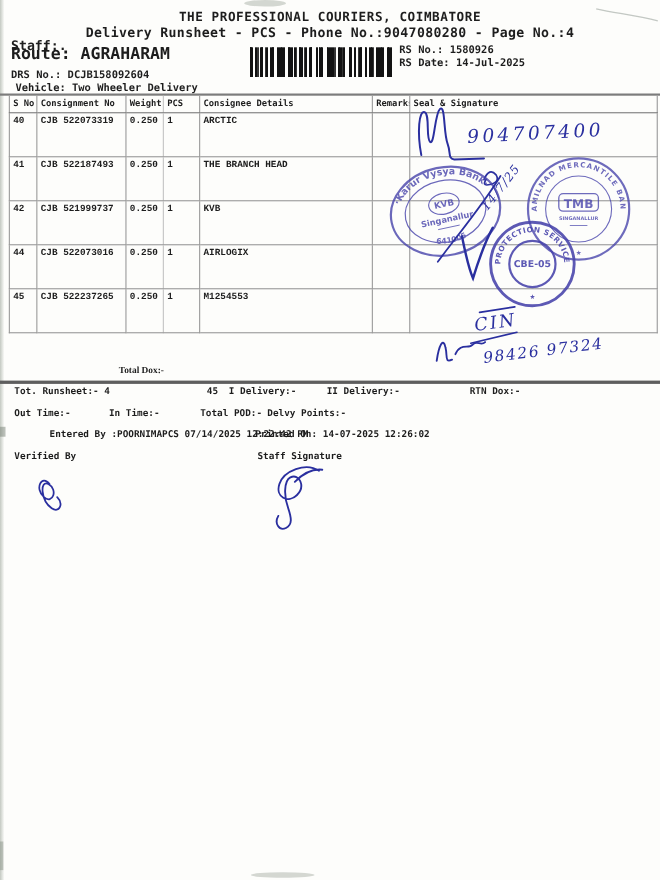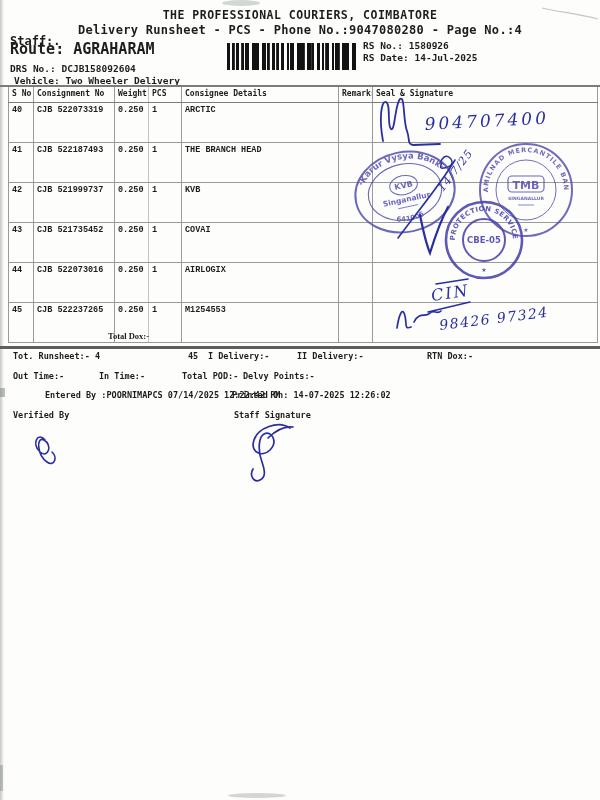--- a/index.html
+++ b/index.html
@@ -130,29 +130,20 @@
     <tr>
       <td>42</td>
       <td>CJB 521999737</td>
       <td class="c-weight">0.250</td>
       <td class="c-pcs">1</td>
       <td class="c-consignee">KVB</td>
       <td></td>
       <td></td>
     </tr>
     <tr>
-      <td>43</td>
-      <td>CJB 521735452</td>
-      <td class="c-weight">0.250</td>
-      <td class="c-pcs">1</td>
-      <td class="c-consignee">COVAI</td>
-      <td></td>
-      <td></td>
-    </tr>
-    <tr>
       <td>44</td>
       <td>CJB 522073016</td>
       <td class="c-weight">0.250</td>
       <td class="c-pcs">1</td>
       <td class="c-consignee">AIRLOGIX</td>
       <td></td>
       <td></td>
     </tr>
     <tr>
       <td>45</td>

